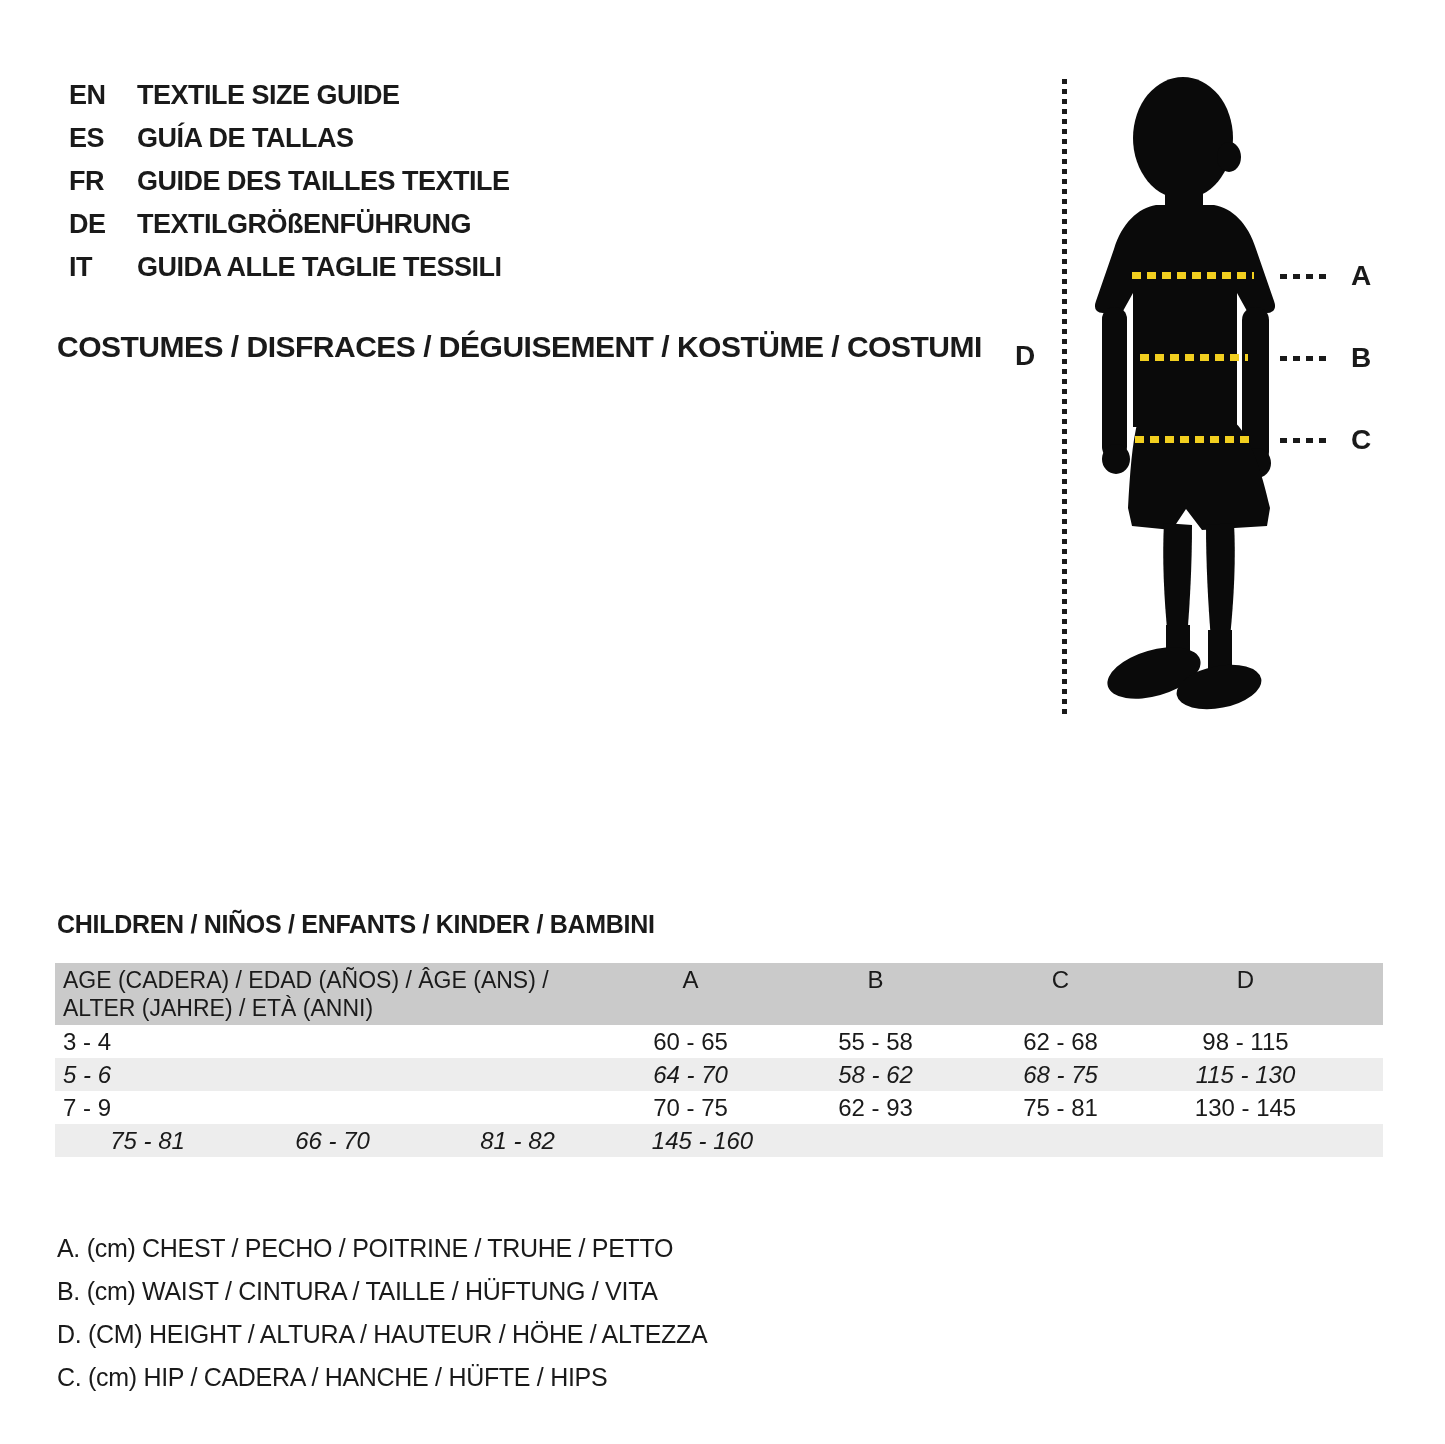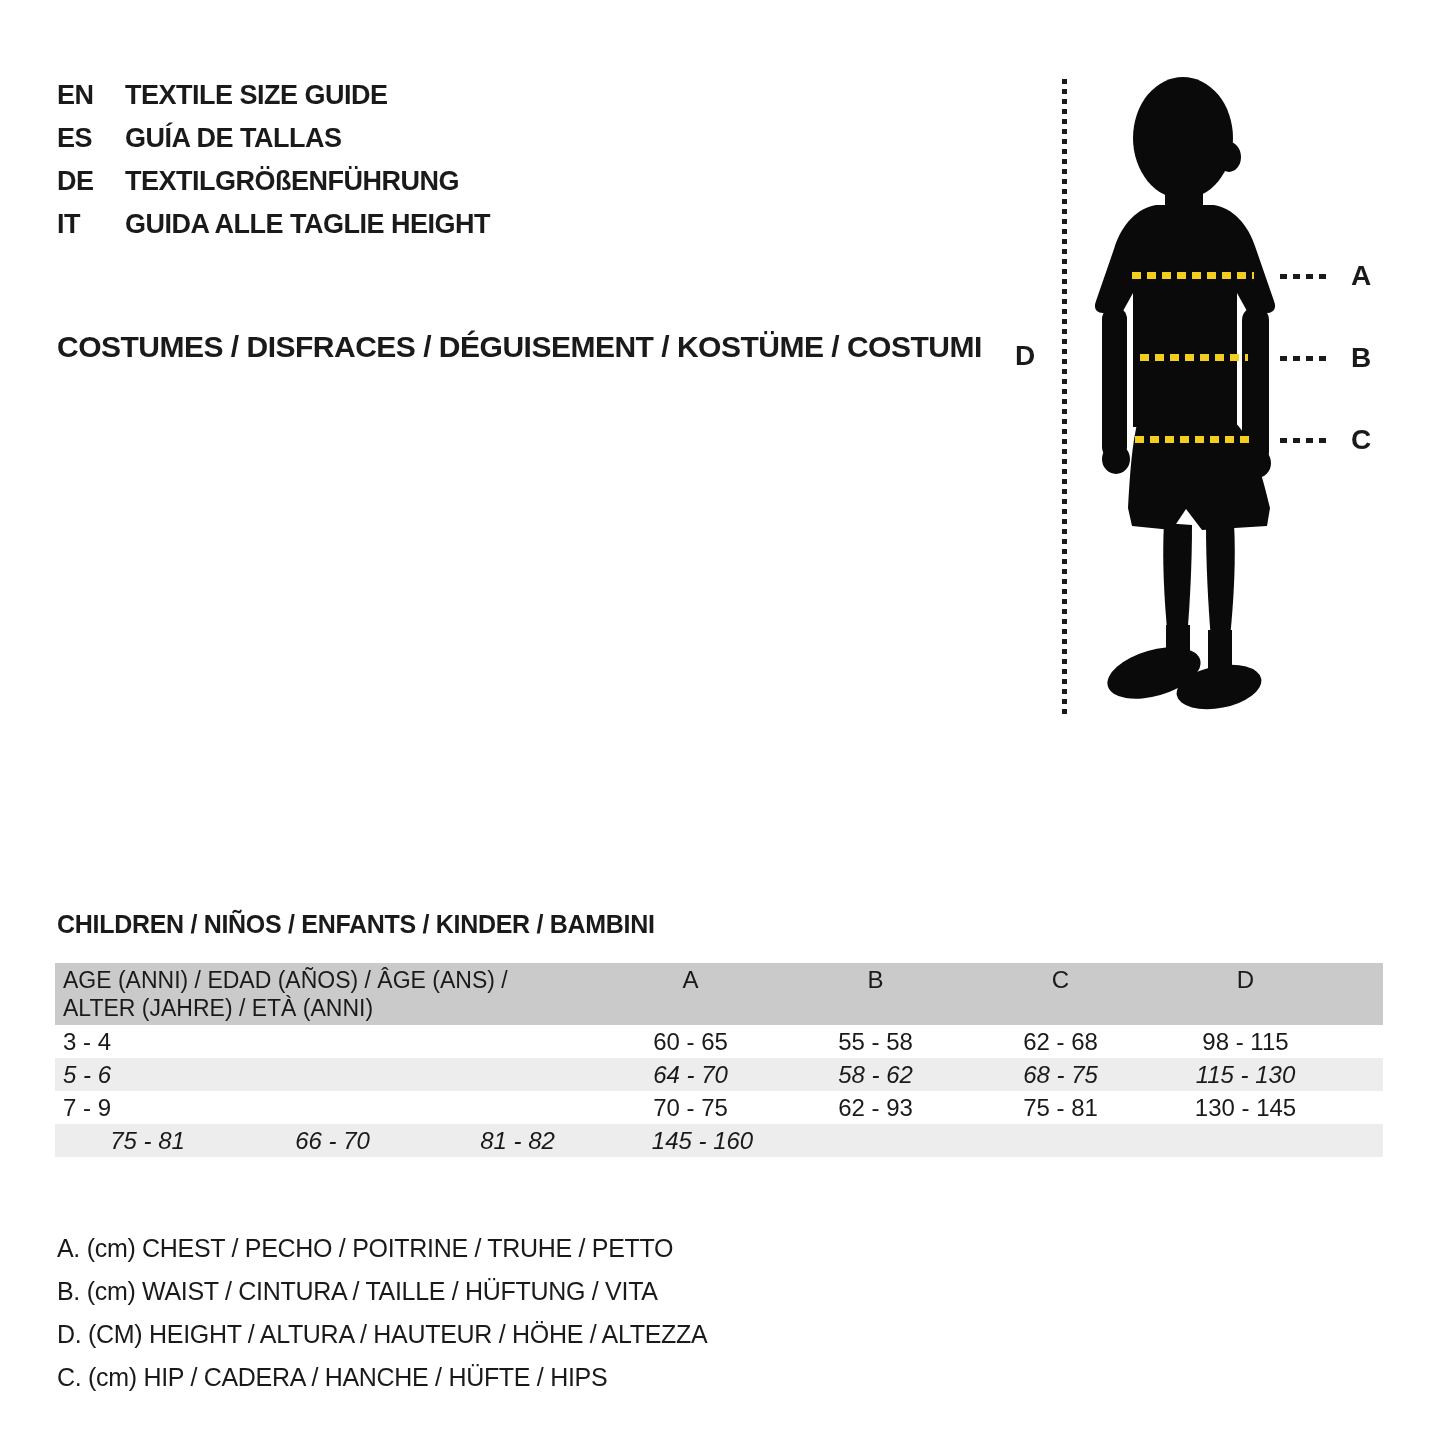--- a/index.html
+++ b/index.html
@@ -8,21 +8,21 @@
     --header-bg:#cacaca;
     --stripe:#ededed;
   }
   *{margin:0;padding:0;box-sizing:border-box;}
   body{background:#fff;font-family:"Liberation Sans","DejaVu Sans",sans-serif;color:var(--ink);}
   .canvas{position:relative;width:1445px;height:1444px;background:#fff;overflow:hidden;}
 
   
   .lang-block{position:absolute;left:57px;top:74px;}
   .lang-row{height:43px;display:flex;align-items:center;font-weight:bold;font-size:27px;letter-spacing:-0.5px;}
-  .lang-code{width:68px;}
+  .lang-code{width:68px;margin-left:12px;}
   
   .category-title{position:absolute;left:57px;top:326px;height:42px;display:flex;align-items:center;
     font-weight:bold;font-size:30px;letter-spacing:-0.5px;}
 
   
   .silhouette-svg{position:absolute;left:1080px;top:55px;width:230px;height:660px;}
   .height-line{position:absolute;left:1062px;top:79px;width:5px;height:636px;
     background:repeating-linear-gradient(to bottom,var(--ink) 0 5px,transparent 5px 10px);}
   .fig-label{position:absolute;width:40px;height:36px;display:flex;align-items:center;justify-content:center;
     font-weight:bold;font-size:28px;}
@@ -65,26 +65,30 @@
   <div class="lang-block">
     <div class="lang-row">
       <span class="lang-code">EN</span>
       <span class="lang-label">TEXTILE SIZE GUIDE</span>
     </div>
     <div class="lang-row">
       <span class="lang-code">ES</span>
       <span class="lang-label">GUÍA DE TALLAS</span>
     </div>
     <div class="lang-row">
+      <span class="lang-code">FR</span>
+      <span class="lang-label">GUIDE DES TAILLES TEXTILE</span>
+    </div>
+    <div class="lang-row">
       <span class="lang-code">DE</span>
       <span class="lang-label">TEXTILGRÖßENFÜHRUNG</span>
     </div>
     <div class="lang-row">
       <span class="lang-code">IT</span>
-      <span class="lang-label">GUIDA ALLE TAGLIE HEIGHT</span>
+      <span class="lang-label">GUIDA ALLE TAGLIE TESSILI</span>
     </div>
   </div>
 
   <div class="category-title">COSTUMES / DISFRACES / DÉGUISEMENT / KOSTÜME / COSTUMI</div>
 
   <div class="height-line"></div>
   <svg class="silhouette-svg" viewBox="0 0 230 660" xmlns="http://www.w3.org/2000/svg">
     <g fill="#0a0a0a">
       <ellipse cx="103" cy="83" rx="50" ry="61"></ellipse>
       <ellipse cx="149" cy="102" rx="12" ry="15"></ellipse>
@@ -112,21 +116,21 @@
   <div class="fig-label d-label">D</div>
   <div class="fig-label a-label">A</div>
   <div class="fig-label b-label">B</div>
   <div class="fig-label c-label">C</div>
 
   <div class="children-title">CHILDREN / NIÑOS / ENFANTS / KINDER / BAMBINI</div>
 
   <div class="size-table">
     <div class="thead">
       <div class="th-age">
-        <div>AGE (ANNI) / EDAD (AÑOS) / ÂGE (ANS) /</div>
+        <div>AGE (CADERA) / EDAD (AÑOS) / ÂGE (ANS) /</div>
         <div>ALTER (JAHRE) / ETÀ (ANNI)</div>
       </div>
       <div class="th-col">A</div>
       <div class="th-col">B</div>
       <div class="th-col">C</div>
       <div class="th-col">D</div>
     </div>
 
     <div class="trow">
       <div class="td-age">3 - 4</div>

